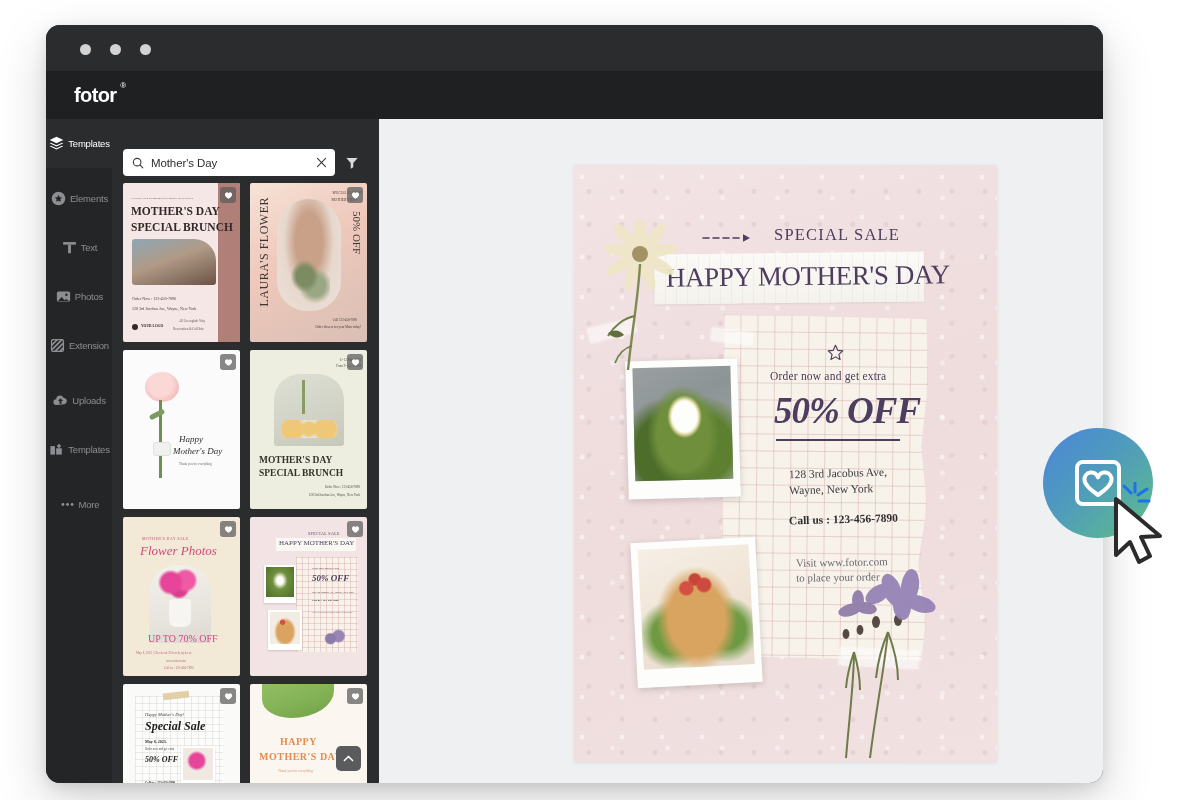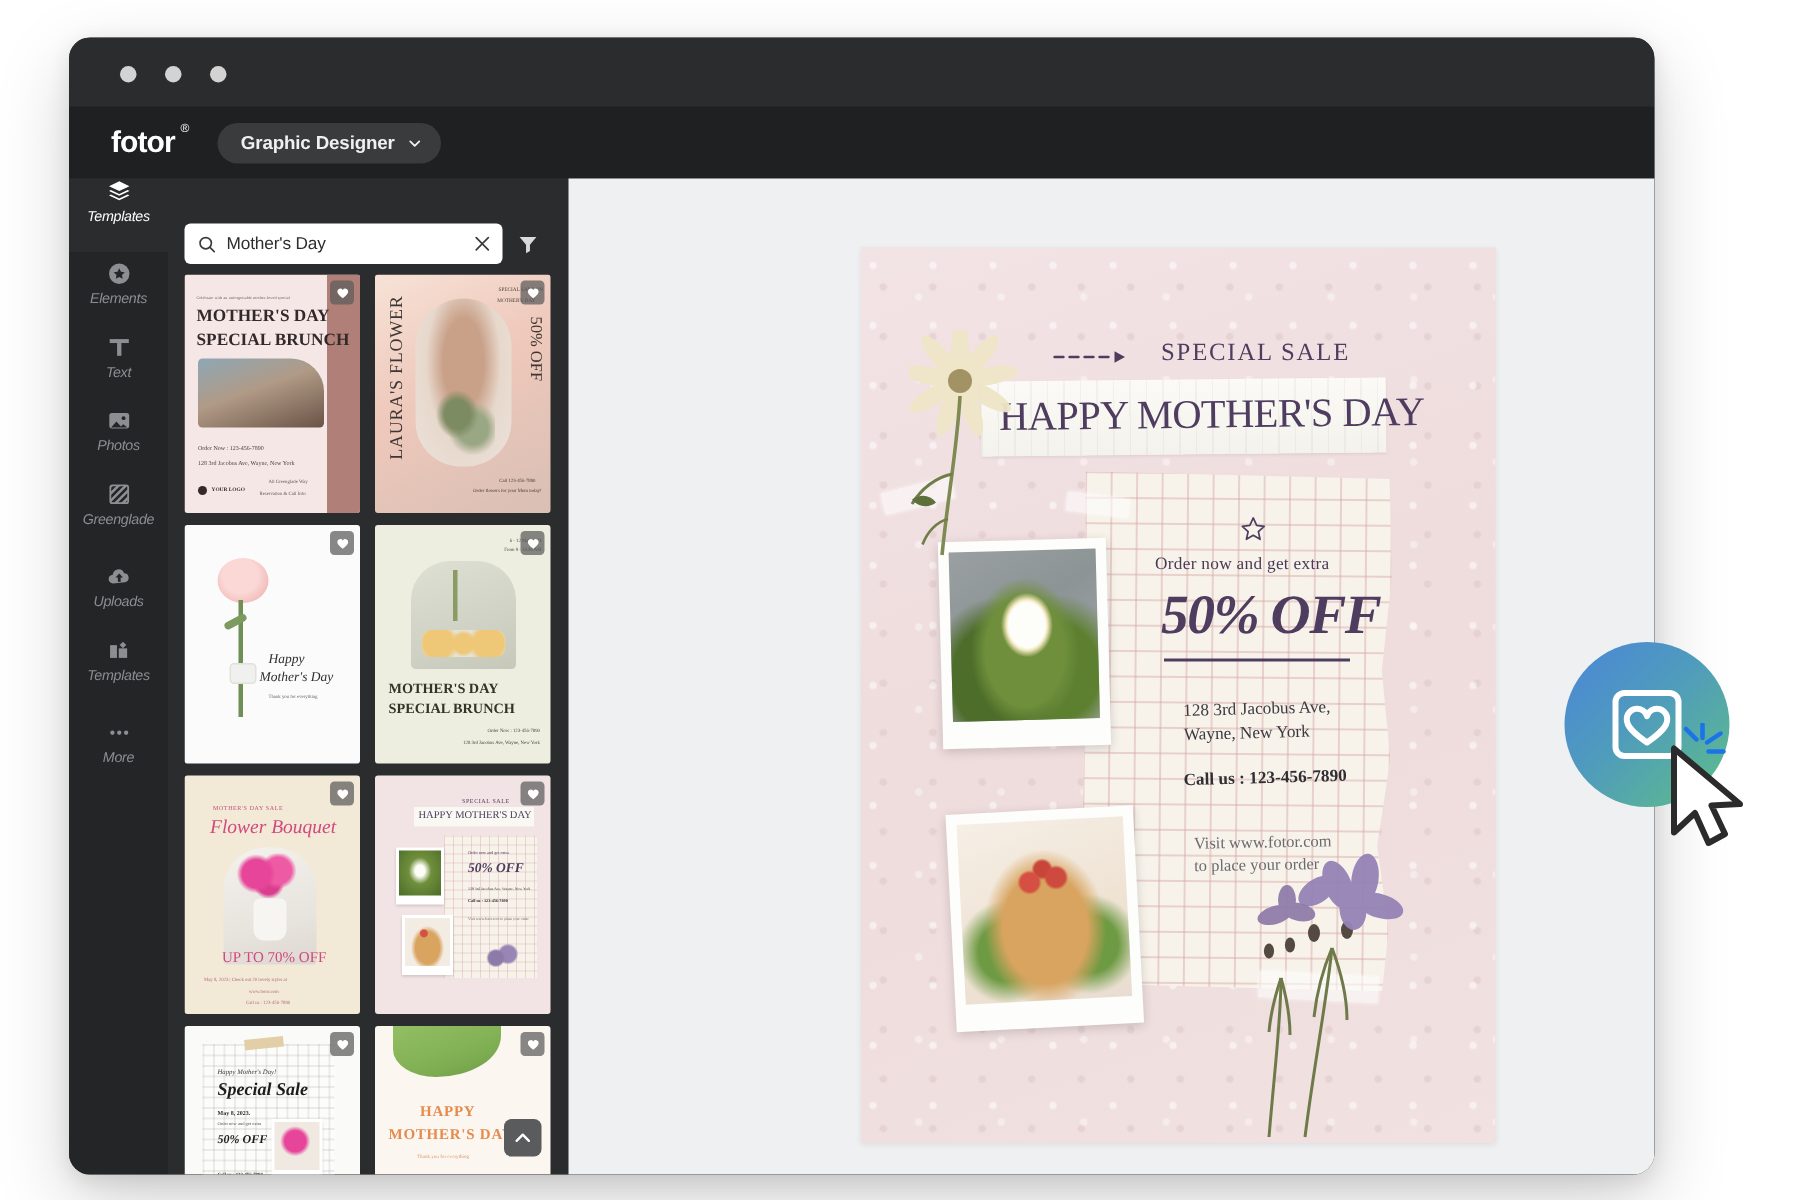--- a/index.html
+++ b/index.html
@@ -70,26 +70,25 @@
   .chev { width: 9px; height: 9px; display: block; }
 
   
   #rail {
     position: absolute; left: 0; top: 94px;
     width: 66px; height: 664px;
     background: #242527;
   }
   .rail-item {
     width: 66px; height: 49px;
-    display: flex; flex-direction: column;
-    align-items: center; 
+    display: flex; 
+    align-items: center; justify-content: center;
     gap: 3px;
     color: #8c8e92;
     cursor: pointer;
-    font-style: italic;
   }
   .rail-item.active { background: #2b2c2e; color: #ffffff; }
   .rail-label { font-size: 9.5px; letter-spacing: -0.2px; white-space: nowrap; }
   .rail-ico { width: 17px; height: 17px; display:block; }
   .rail-gap { height: 6px; }
 
   
   #panel {
     position: absolute; left: 66px; top: 94px;
     width: 267px; height: 664px;
@@ -304,26 +303,20 @@
   <div id="titlebar">
     <span class="dot" id="dot-close"></span>
     <span class="dot" id="dot-min"></span>
     <span class="dot" id="dot-max"></span>
   </div>
 
   <div id="topbar">
     <div id="brand">
       <span>fotor</span><span id="brand-reg">®</span>
     </div>
-    <div id="workspace-pill">
-      <span>Graphic Designer</span>
-      <svg class="chev" viewBox="0 0 12 12">
-        <path d="M2 4.3L6 8.3L10 4.3" stroke="#f0f0f0" stroke-width="1.6" fill="none" stroke-linecap="round" stroke-linejoin="round"></path>
-      </svg>
-    </div>
   </div>
 
   <div id="rail">
 
     <div class="rail-item active">
       <svg class="rail-ico" viewBox="0 0 20 20">
         <path d="M10 2.2L18 6L10 9.8L2 6z" fill="#fff"></path>
         <path d="M3.4 9.1L2 9.8L10 13.6L18 9.8l-1.4-.7L10 12.2z" fill="#fff"></path>
         <path d="M3.4 12.6L2 13.3L10 17.1L18 13.3l-1.4-.7L10 15.7z" fill="#fff"></path>
       </svg>
@@ -358,21 +351,21 @@
 
     <div class="rail-item">
       <svg class="rail-ico" viewBox="0 0 20 20">
         <defs>
           <pattern id="hatchpat" width="4" height="4" patternUnits="userSpaceOnUse" patternTransform="rotate(45)">
             <rect width="2" height="4" fill="#8c8e92"></rect>
           </pattern>
         </defs>
         <rect x="3" y="3" width="14" height="14" rx="1.6" fill="url(#hatchpat)" stroke="#8c8e92" stroke-width="1.4"></rect>
       </svg>
-      <span class="rail-label">Greenglade</span>
+      <span class="rail-label">Extension</span>
     </div>
     <div class="rail-gap"></div>
 
     <div class="rail-item">
       <svg class="rail-ico" viewBox="0 0 20 20">
         <path d="M5.2 15.2a3.4 3.4 0 01-.3-6.8 4.6 4.6 0 018.9-1.2 3.6 3.6 0 01.8 7.1z" fill="#8c8e92"></path>
         <path d="M10 7.4l3 3.2h-6z" fill="#242527"></path>
         <rect x="8.9" y="10" width="2.2" height="4" fill="#242527"></rect>
       </svg>
       <span class="rail-label">Uploads</span>
@@ -485,21 +478,21 @@
         <div class="tt" style="right:7px;top:143px;font-size:3.2px;color:#4a4a3e;">128 3rd Jacobus Ave, Wayne, New York</div>
       </div>
 
       <div class="thumb" style="background:#f2ead6;">
         <div class="fav">
           <svg viewBox="0 0 12 12">
               <path d="M6 10.4C2.6 8 1.2 6.2 1.2 4.5A2.6 2.6 0 016 3a2.6 2.6 0 014.8 1.5c0 1.7-1.4 3.5-4.8 5.9z" fill="#fff"></path>
             </svg>
         </div>
         <div class="tt" style="left:19px;top:19px;font-size:4px;color:#c4527e;letter-spacing:0.4px;">MOTHER'S DAY SALE</div>
-        <div class="tt" style="left:17px;top:26px;font-size:13px;color:#d1497e;font-style:italic;">Flower Bouquet</div>
+        <div class="tt" style="left:17px;top:26px;font-size:13px;color:#d1497e;font-style:italic;">Flower Photos</div>
         <div style="position:absolute;left:26px;top:48px;width:62px;height:78px;border-radius:28px 28px 2px 2px;background:linear-gradient(165deg,#f4f2ee 0%,#e7e3dd 65%,#ddd8d1 100%);"></div>
         <div style="position:absolute;left:34px;top:52px;width:46px;height:30px;background:radial-gradient(circle at 30% 45%,#e6459a 0 26%,rgba(230,69,154,0) 36%),radial-gradient(circle at 62% 38%,#ef5aa5 0 26%,rgba(239,90,165,0) 36%),radial-gradient(circle at 48% 66%,#d93d8c 0 24%,rgba(217,61,140,0) 34%);"></div>
         <div style="position:absolute;left:46px;top:82px;width:22px;height:28px;border-radius:4px 4px 7px 7px;background:#f7f5f1;"></div>
         <div class="tt" style="left:25px;top:116px;font-size:10px;color:#d1497e;">UP TO 70% OFF</div>
         <div class="tt" style="left:13px;top:134px;font-size:3.2px;color:#b56a82;">May 8, 2023 | Check out 20 lovely styles at</div>
         <div class="tt" style="left:43px;top:142px;font-size:3.2px;color:#b56a82;">www.fotor.com</div>
         <div class="tt" style="left:41px;top:149px;font-size:3.2px;color:#b56a82;">Call us : 123-456-7890</div>
       </div>
 
       <div class="thumb" style="background:#f2e3e4;">

